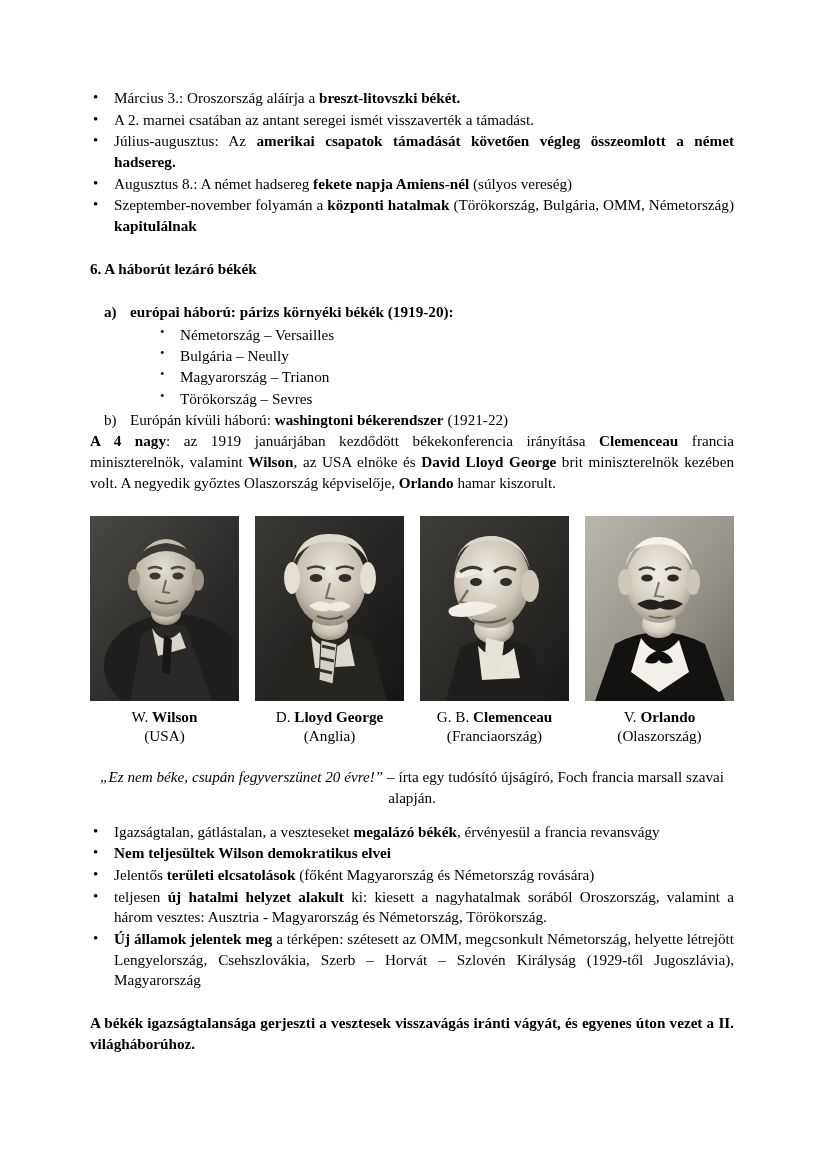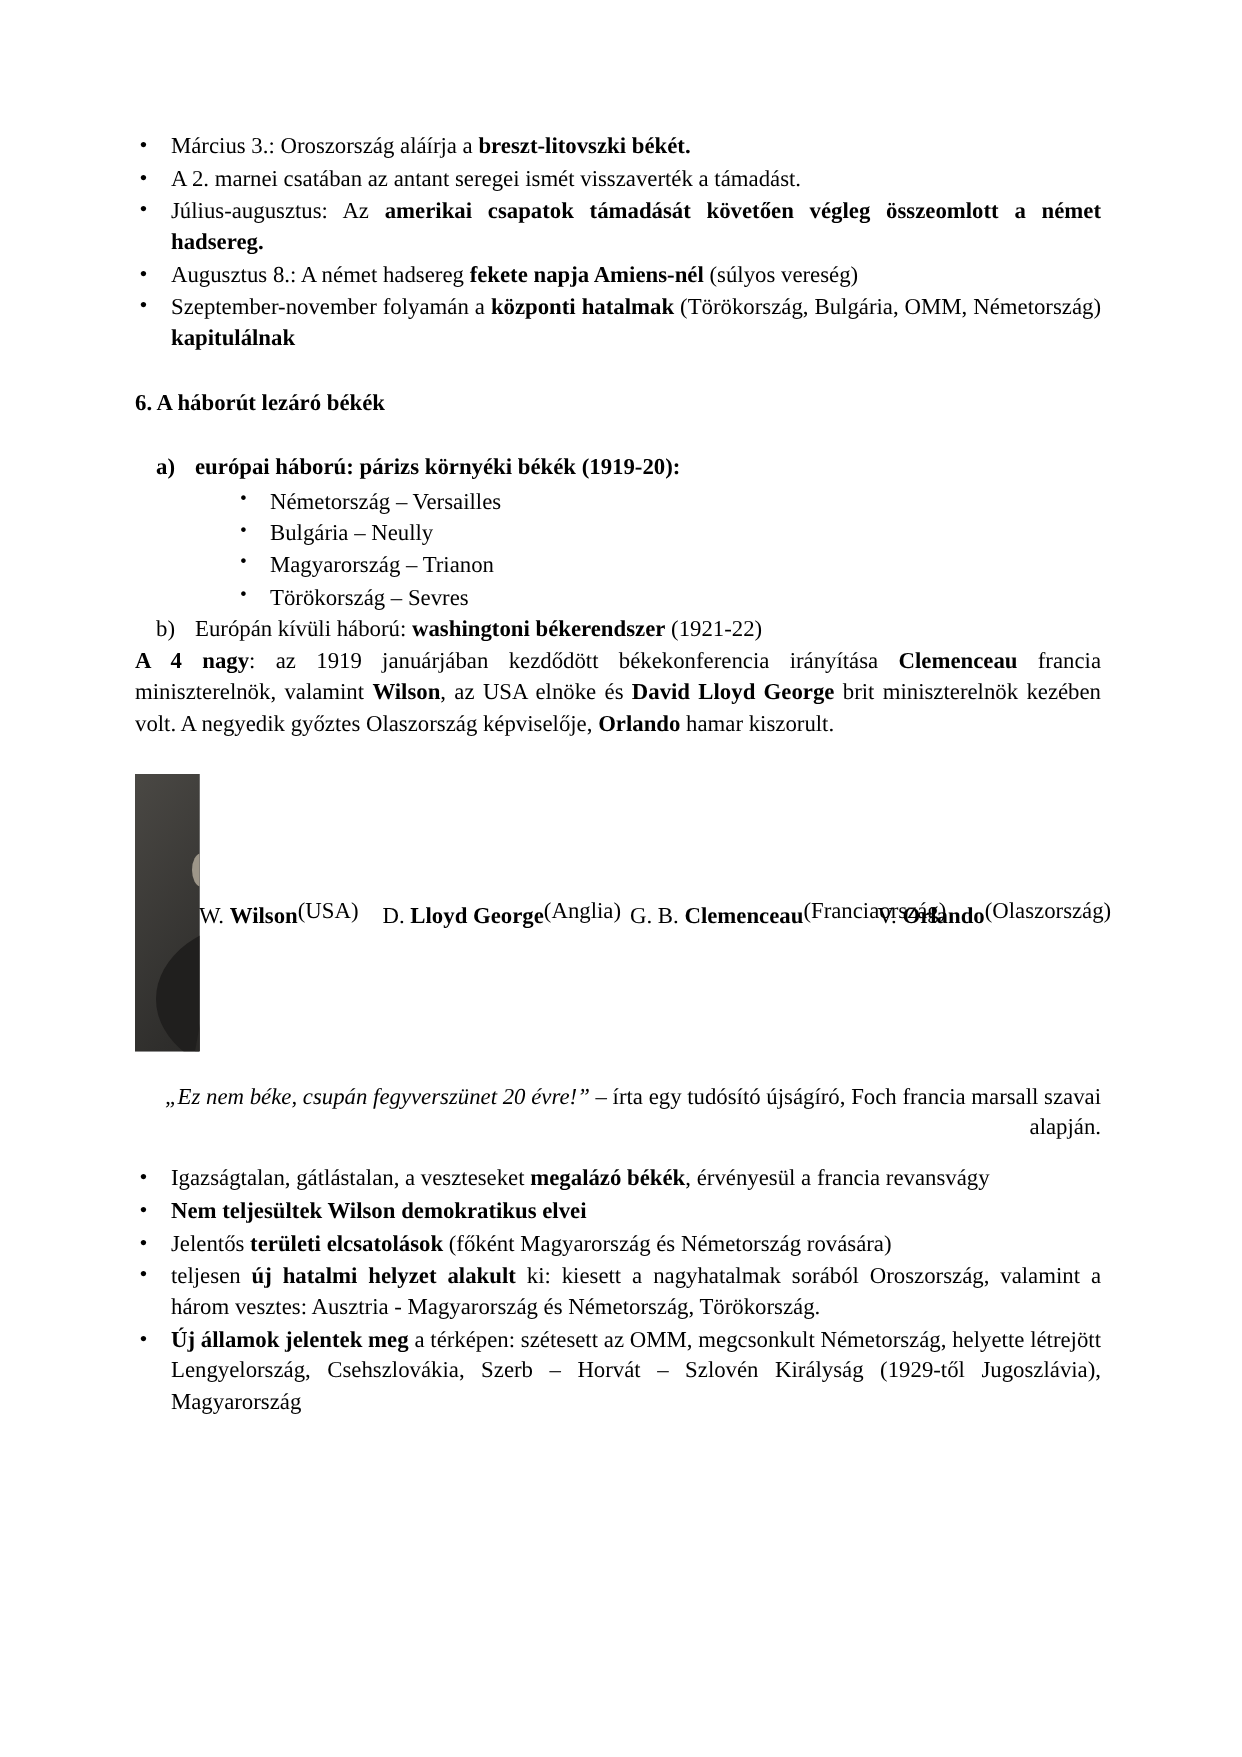--- a/index.html
+++ b/index.html
@@ -99,33 +99,33 @@
     font-size: 13px;
   }
 
   
   p.body {
     font-size: 15.2px;
     line-height: 1.37;
     text-align: justify;
     margin: 1px 0 0 0;
   }
-  p.plain { text-align: right; }
+  p.plain { text-align: center; }
 
   
   .portraits {
     margin: 22px 0 0 0;
     display: flex;
     justify-content: space-between;
     width: 644px;
   }
   .portrait-cell {
     width: 149px;
     display: flex;
-    flex-direction: row;
+    flex-direction: column;
     align-items: center;
   }
   .photo {
     width: 149px;
     height: 185px;
     position: relative;
     overflow: hidden;
     background: #3a3a3a;
   }
   .photo svg { display: block; }
@@ -343,15 +343,16 @@
     <div class="block-gap-md"></div>
     <ul class="bul">
         <li>Igazságtalan, gátlástalan, a veszteseket <b>megalázó békék</b>, érvényesül a francia revansvágy</li>
         <li><b>Nem teljesültek Wilson demokratikus elvei</b></li>
         <li>Jelentős <b>területi elcsatolások</b> (főként Magyarország és Németország rovására)</li>
         <li>teljesen <b>új hatalmi helyzet alakult</b> ki: kiesett a nagyhatalmak sorából Oroszország, valamint a három vesztes: Ausztria - Magyarország és Németország, Törökország.</li>
         <li><b>Új államok jelentek meg</b> a térképen: szétesett az OMM, megcsonkult Németország, helyette létrejött Lengyelország, Csehszlovákia, Szerb – Horvát – Szlovén Királyság (1929-től Jugoszlávia), Magyarország</li>
       </ul>
 
     <div class="block-gap-lg"></div>
+    <p class="body" style="font-weight:bold;">A békék igazságtalansága gerjeszti a vesztesek visszavágás iránti vágyát, és egyenes úton vezet a II. világháborúhoz.</p>
 
   </div>
 </div>
 
 </body></html>

